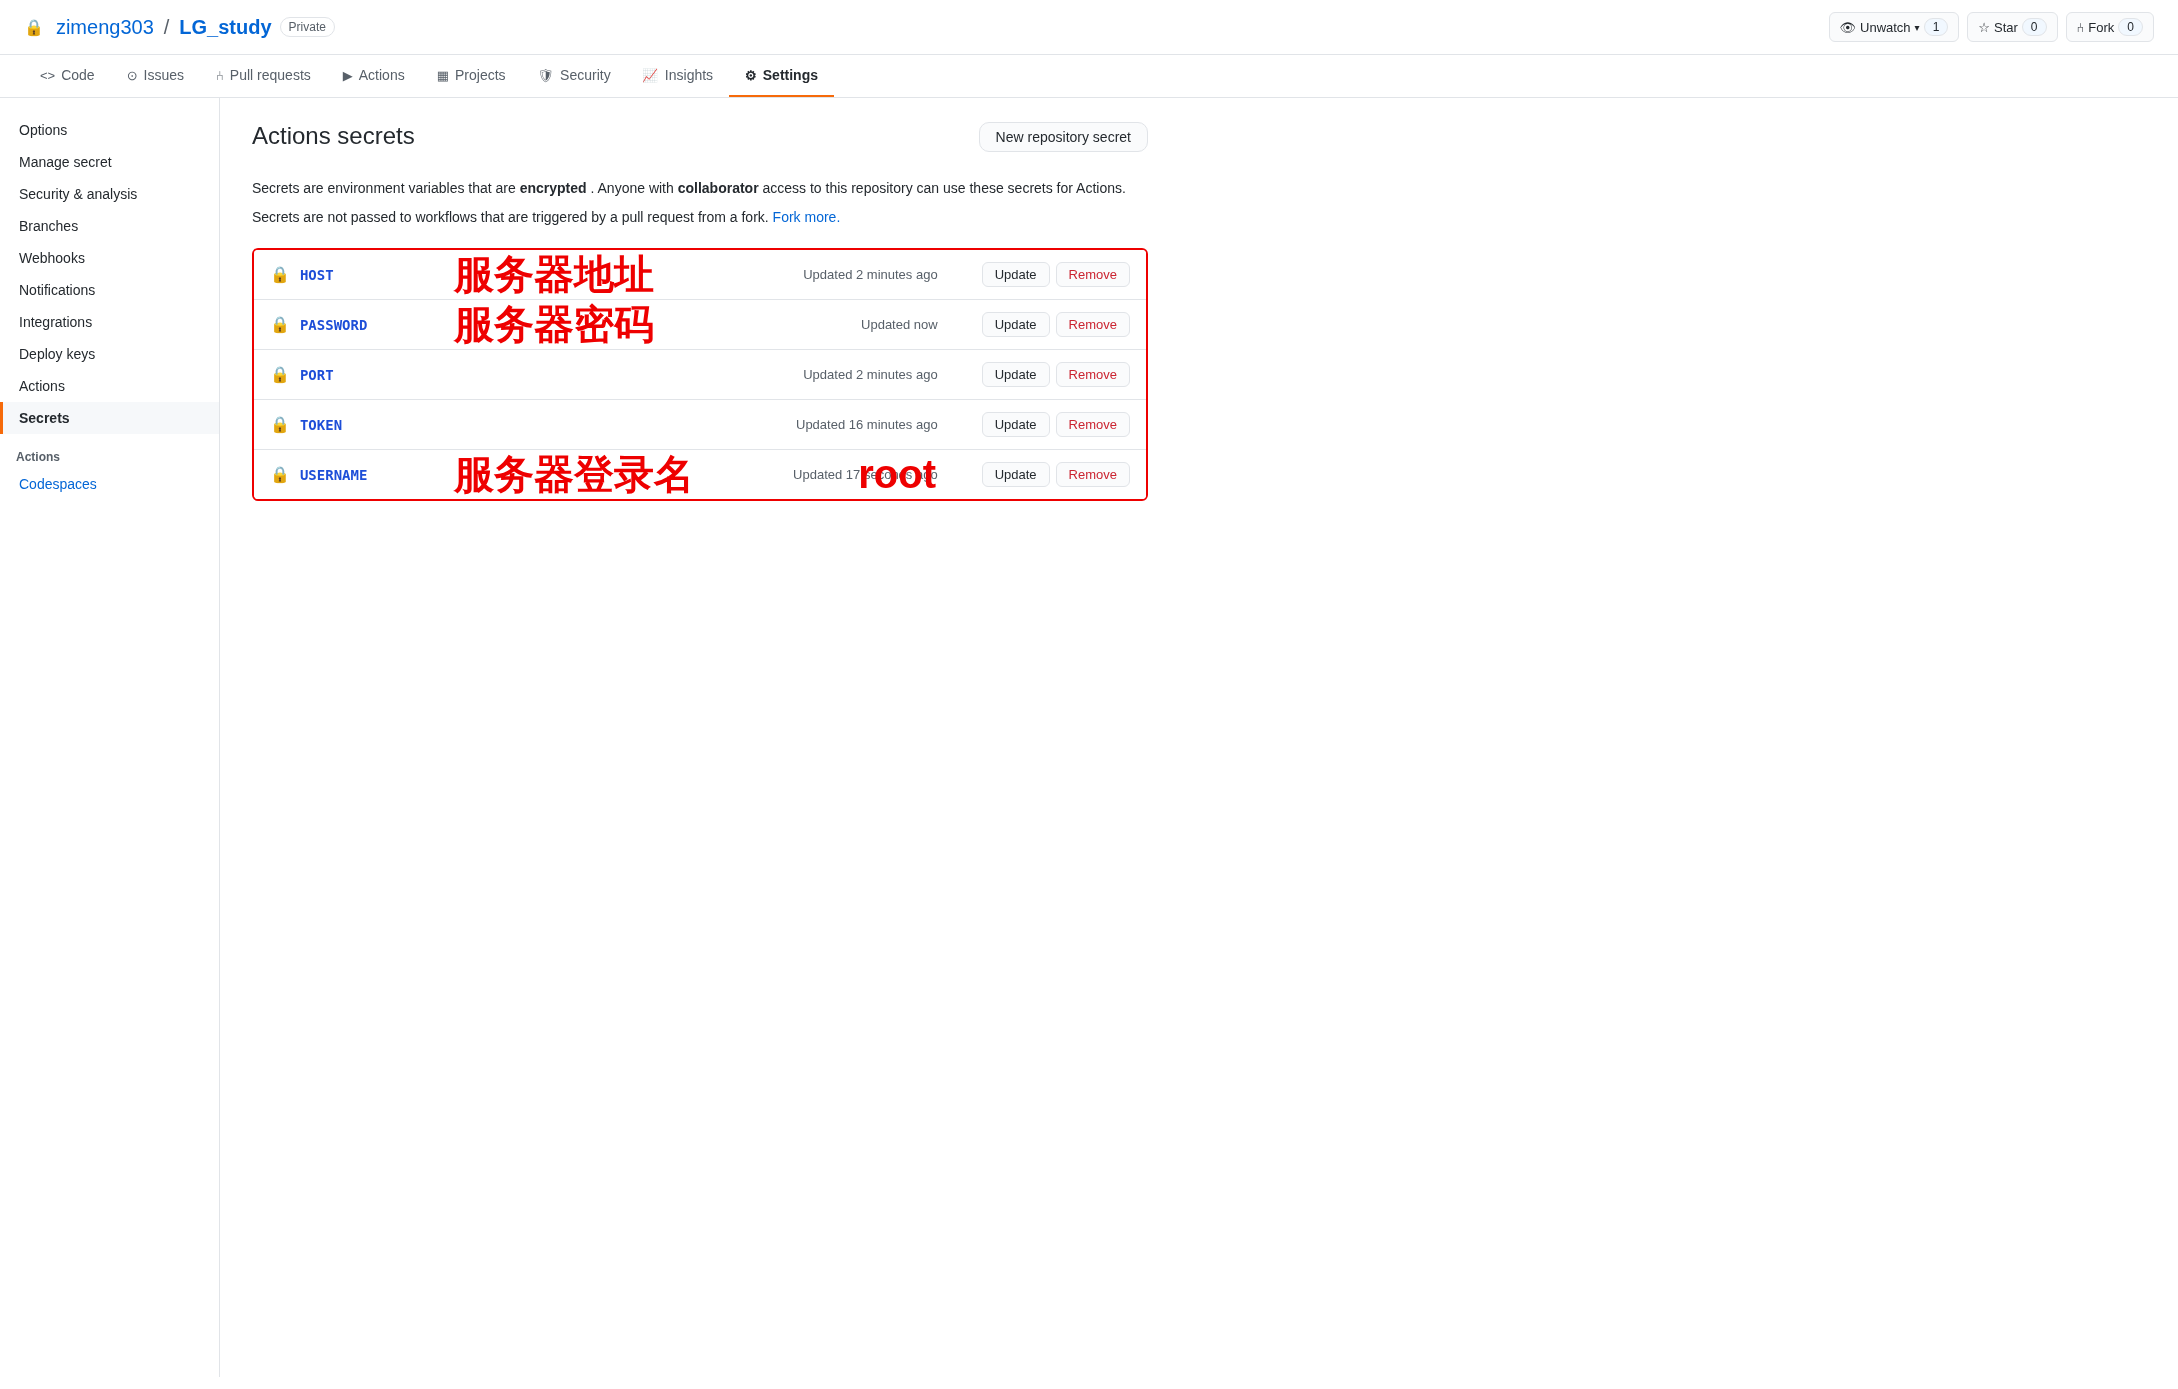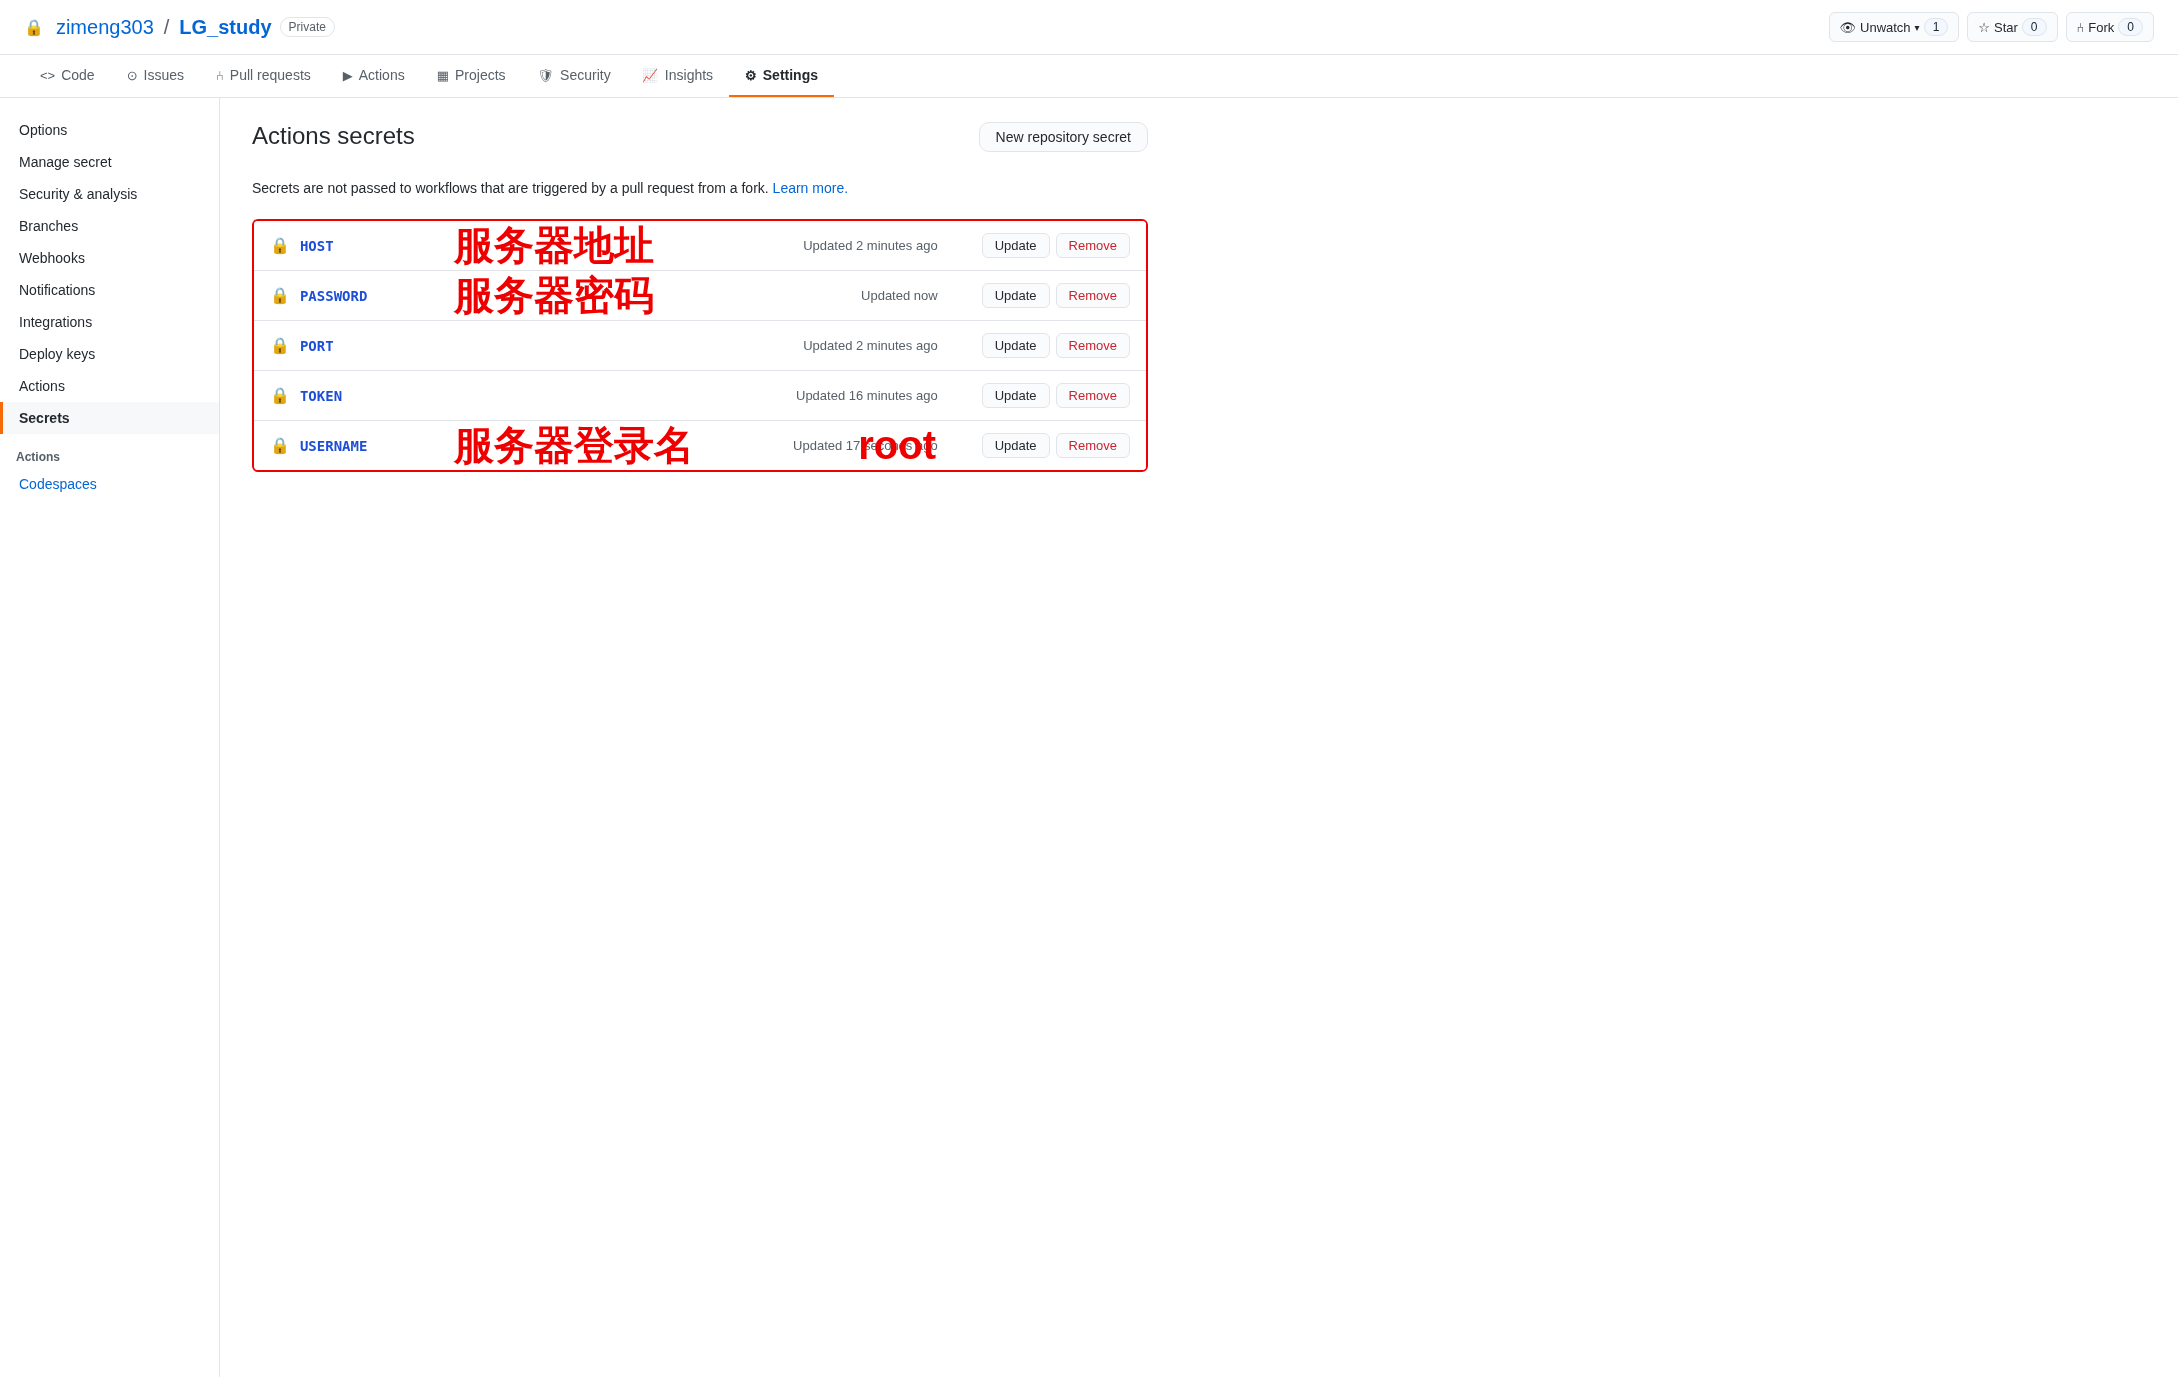--- a/index.html
+++ b/index.html
@@ -226,22 +226,29 @@
   </aside>
 
   <main class="content">
 
     <div class="page-header">
       <h1 class="page-title">Actions secrets</h1>
       <button class="new-secret-btn">New repository secret</button>
     </div>
 
     <p class="description">
+      <span>Secrets are environment variables that are </span>
+      <strong>encrypted</strong>
+      <span>. Anyone with </span>
+      <strong>collaborator</strong>
+      <span> access to this repository can use these secrets for Actions.</span>
+    </p>
+    <p class="description">
       <span>Secrets are not passed to workflows that are triggered by a pull request from a fork. </span>
-      <a class="link">Learn more.</a>
+      <a class="link">Fork more.</a>
     </p>
 
     <div class="secrets-box">
 
       <div class="secret-row">
         <span class="secret-icon">🔒</span>
         <span class="secret-name">HOST</span>
         <span class="annotation-red" style="left:200px; font-size:40px;">服务器地址</span>
         <span class="secret-updated">Updated 2 minutes ago</span>
         <div class="secret-actions">

